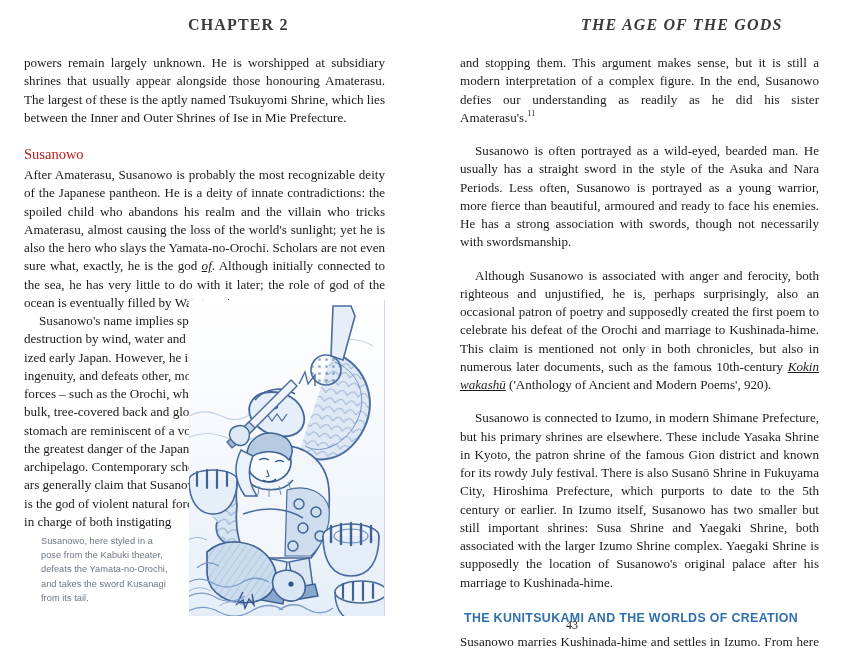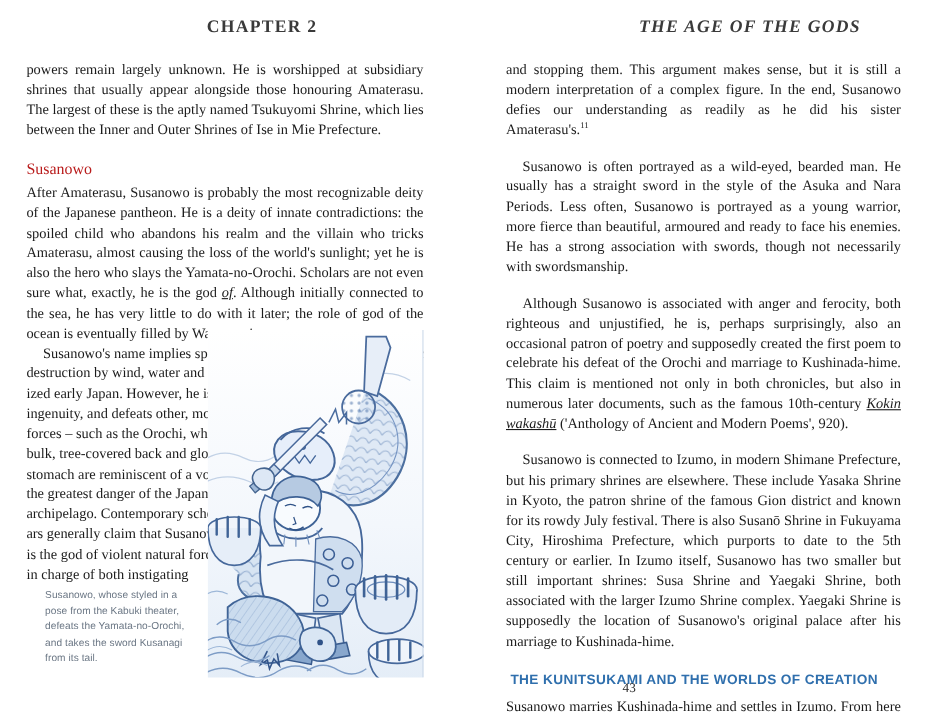--- a/index.html
+++ b/index.html
@@ -329,21 +329,21 @@
           <path d="M4 292 q12 -8 24 -1"></path>
           <path d="M36 306 q12 -8 24 -1"></path>
           <path d="M2 242 q10 -8 22 -2"></path>
         </g>
 
         <path d="M202 0 L202 316" stroke="#ccd9ea" stroke-width="2" fill="none"></path>
       </g>
     </svg>
   </div>
 
-  <div class="caption">Susanowo, whose styled in a pose from the Kabuki theater, defeats the Yamata-no-Orochi, and takes the sword Kusanagi from its tail.</div>
+  <div class="caption">Susanowo, here styled in a pose from the Kabuki theater, defeats the Yamata-no-Orochi, and takes the sword Kusanagi from its tail.</div>
 
   <div class="col col-right">
 
     <p><span>and stopping them. This argument makes sense, but it is still a modern interpretation of a complex figure. In the end, Susanowo defies our understanding as readily as he did his sister Amaterasu's.</span><sup>11</sup></p>
 
     <p class="ind">Susanowo is often portrayed as a wild-eyed, bearded man. He usually has a straight sword in the style of the Asuka and Nara Periods. Less often, Susanowo is portrayed as a young warrior, more fierce than beautiful, armoured and ready to face his enemies. He has a strong association with swords, though not necessarily with swordsmanship.</p>
 
     <p class="ind"><span>Although Susanowo is associated with anger and ferocity, both righteous and unjustified, he is, perhaps surprisingly, also an occasional patron of poetry and supposedly created the first poem to celebrate his defeat of the Orochi and marriage to Kushinada-hime. This claim is mentioned not only in both chronicles, but also in numerous later documents, such as the famous 10th-century </span><i>Kokin wakashū</i><span> ('Anthology of Ancient and Modern Poems', 920).</span></p>
 
     <p class="ind sp-after">Susanowo is connected to Izumo, in modern Shimane Prefecture, but his primary shrines are elsewhere. These include Yasaka Shrine in Kyoto, the patron shrine of the famous Gion district and known for its rowdy July festival. There is also Susanō Shrine in Fukuyama City, Hiroshima Prefecture, which purports to date to the 5th century or earlier. In Izumo itself, Susanowo has two smaller but still important shrines: Susa Shrine and Yaegaki Shrine, both associated with the larger Izumo Shrine complex. Yaegaki Shrine is supposedly the location of Susanowo's original palace after his marriage to Kushinada-hime.</p>

